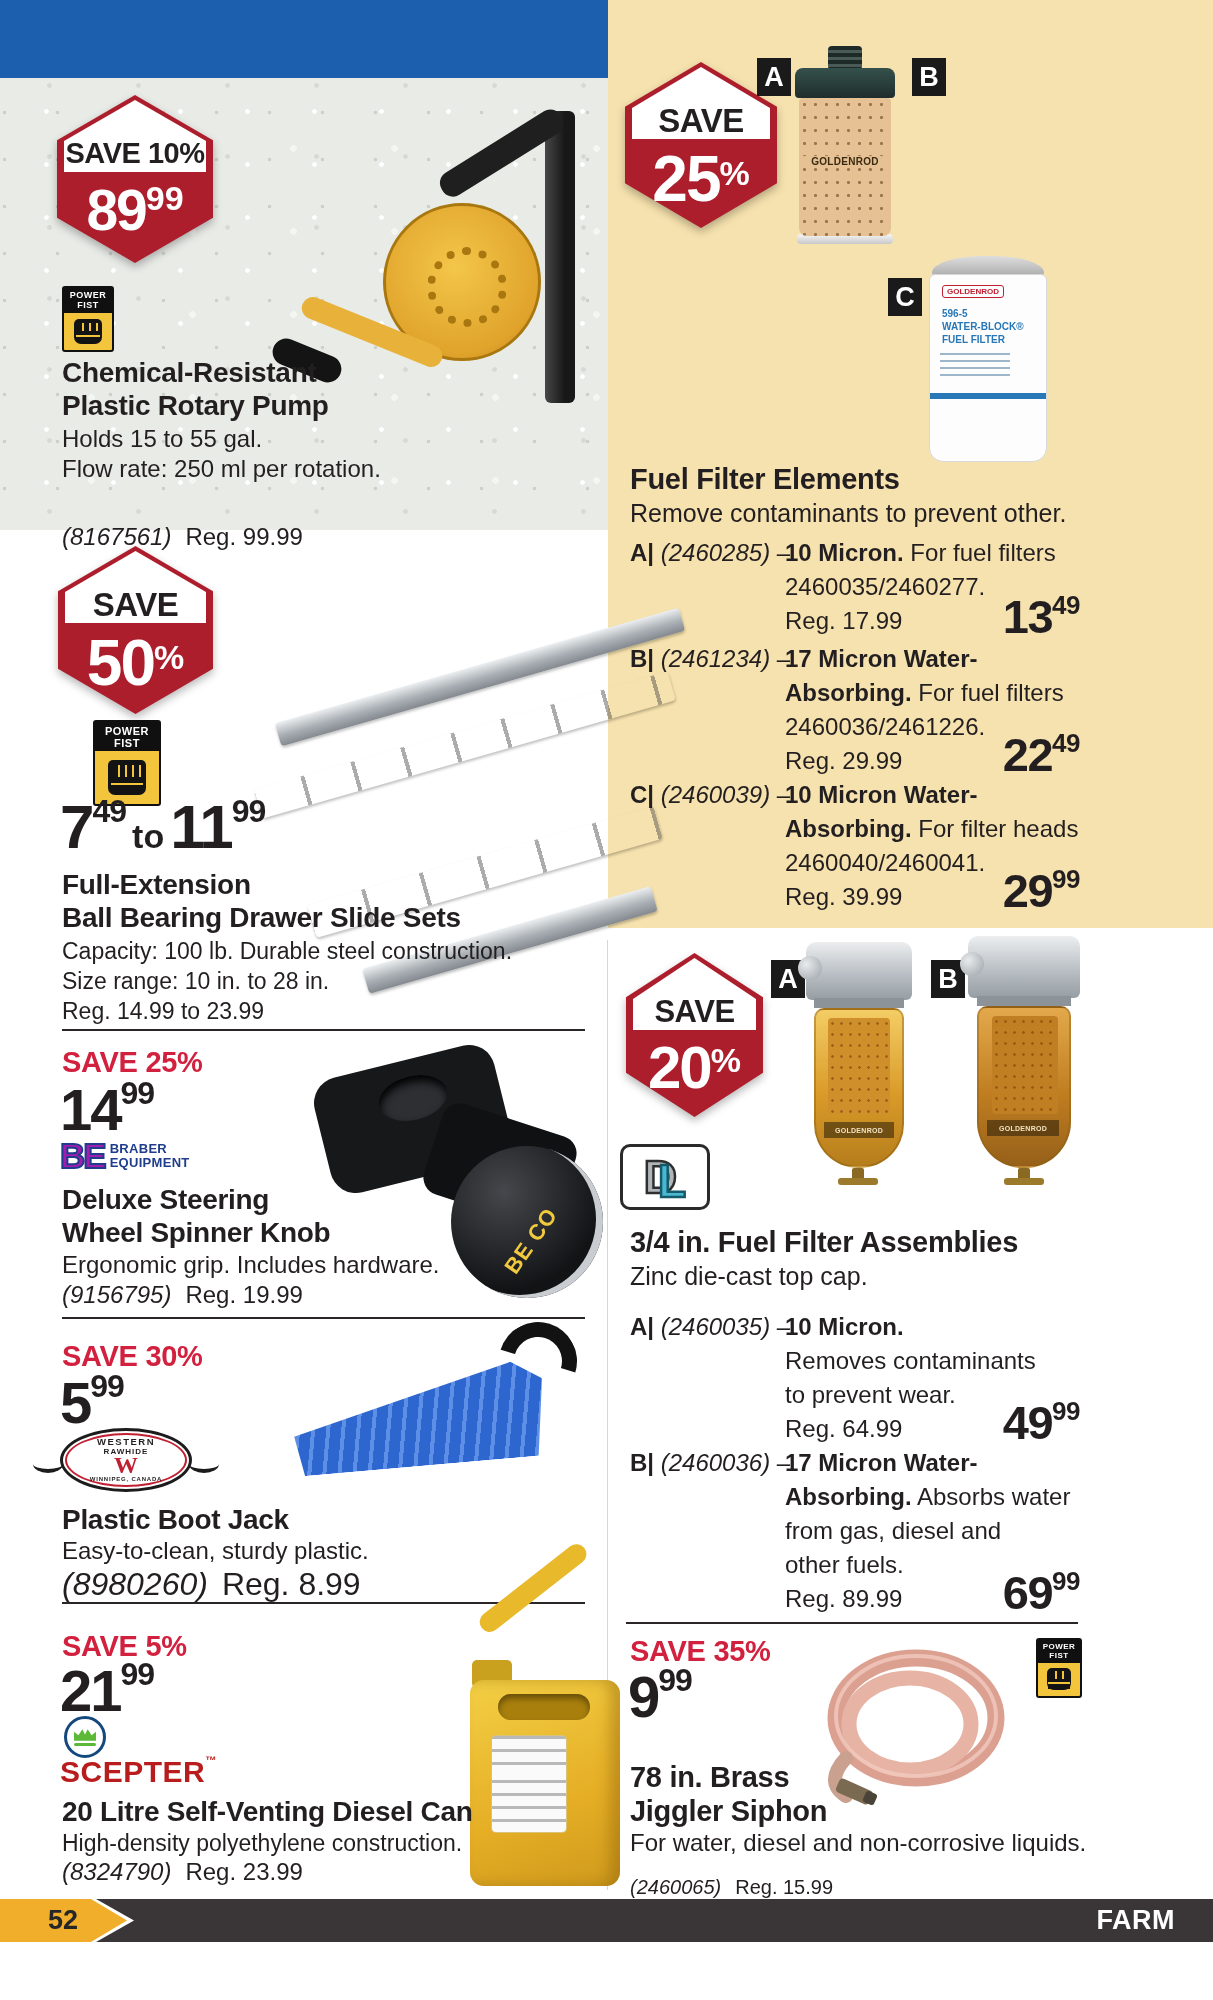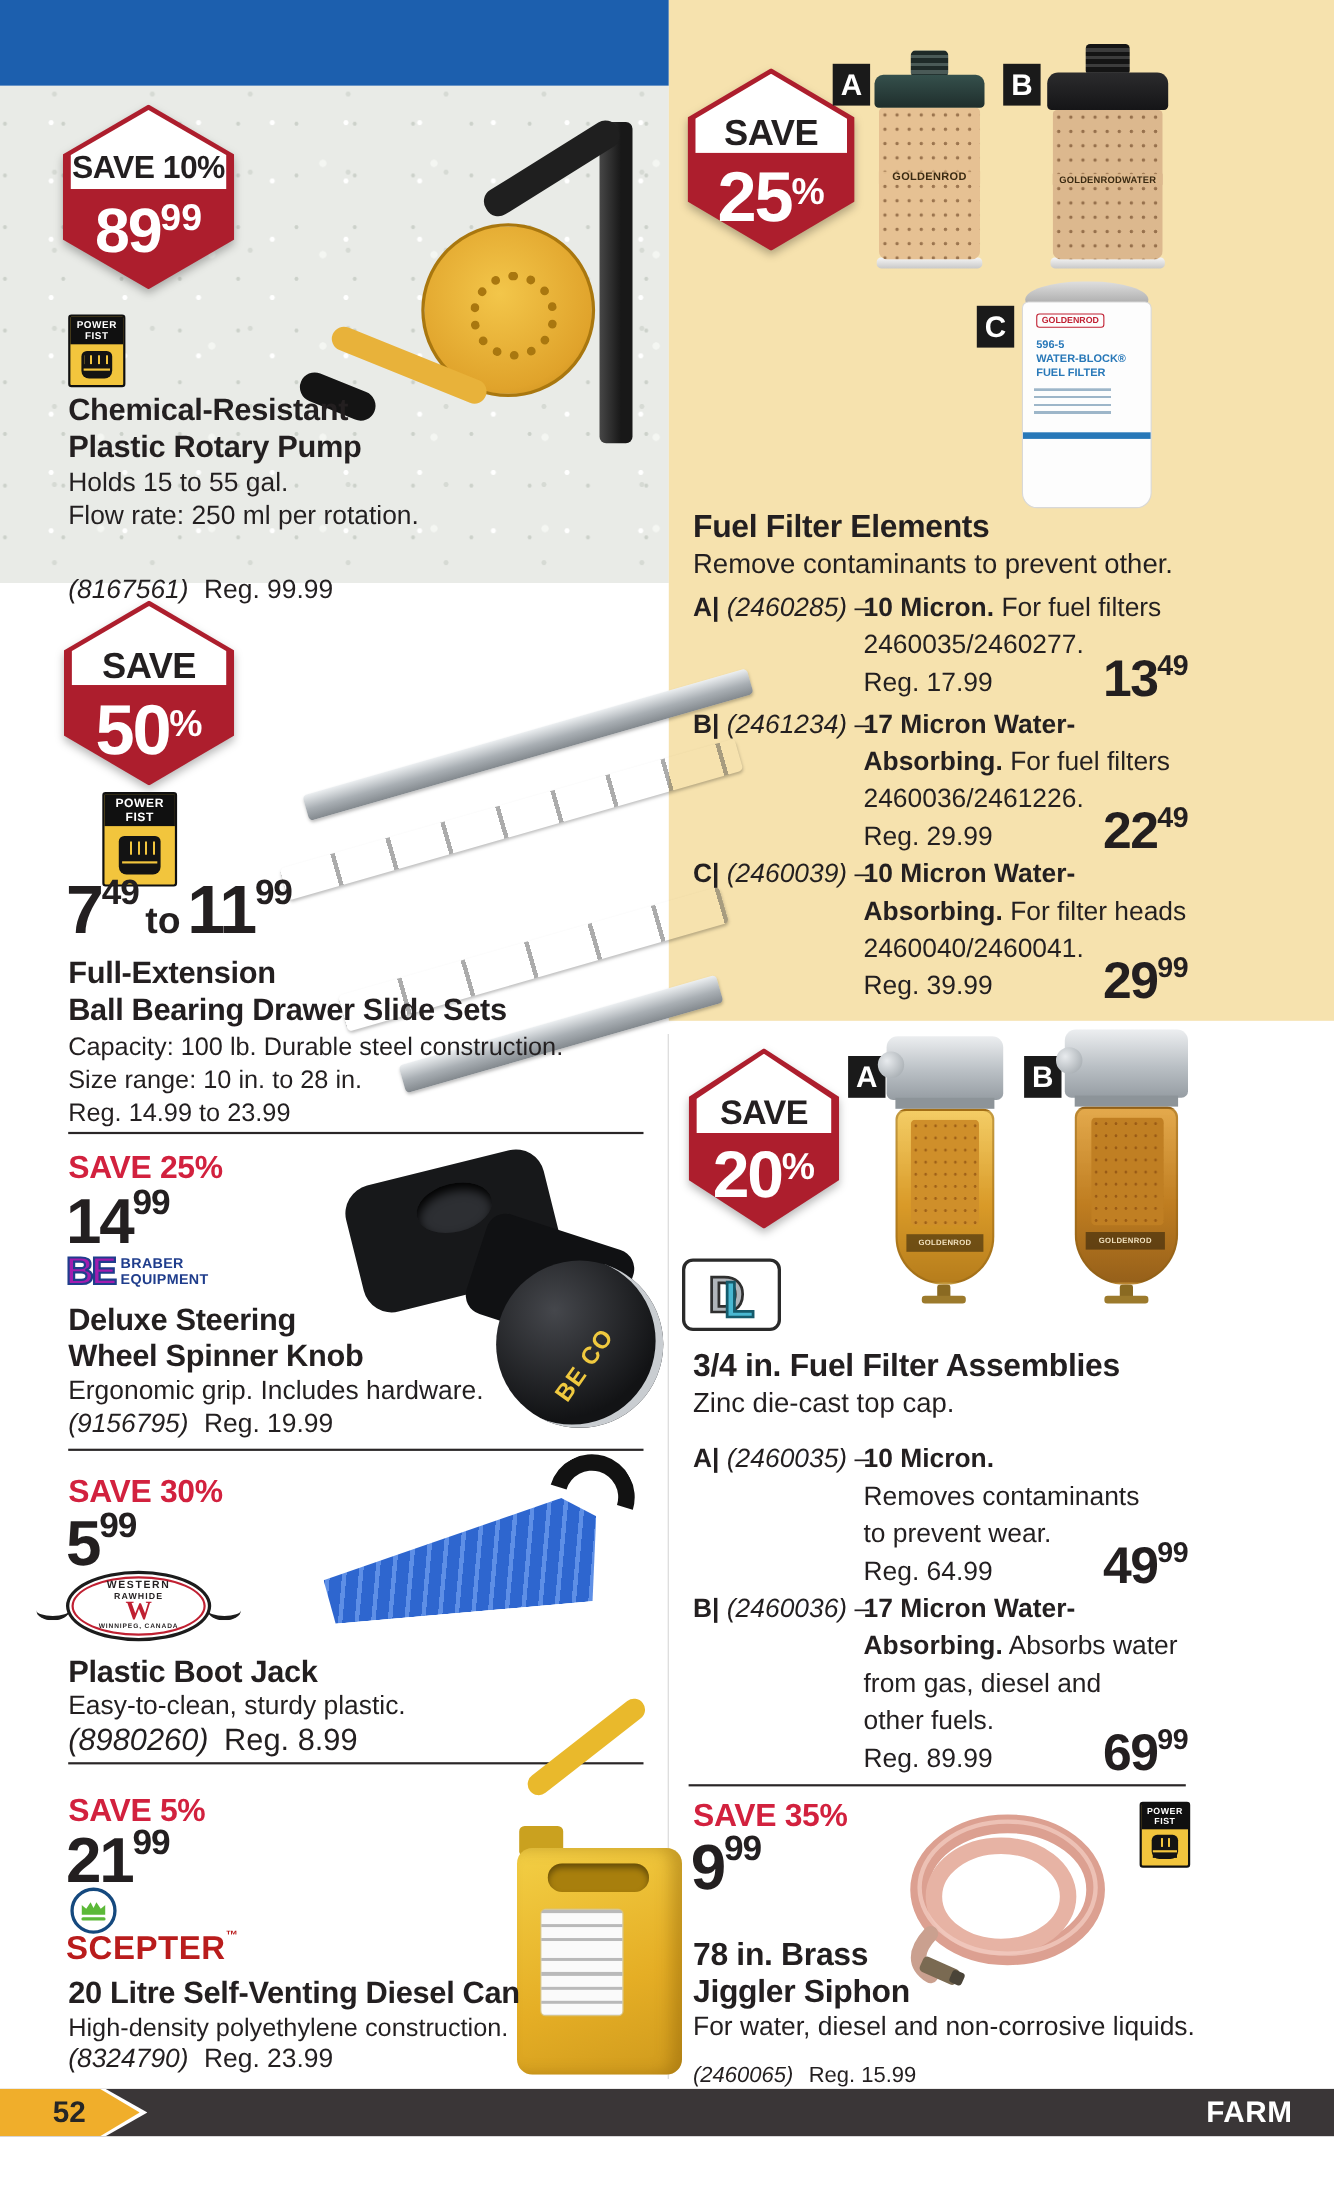--- a/index.html
+++ b/index.html
@@ -231,21 +231,21 @@
   <div class="abs wrlogo" style="left:60px;top:1428px;width:132px;height:64px;">
     <div class="ring"></div>
     <div class="l1">WESTERN</div>
     <div class="l2">RAWHIDE</div>
     <div class="lw">W</div>
     <div class="l3">WINNIPEG, CANADA</div>
   </div>
 
   <div class="abs ptitle pre" style="left:62px;top:1503px;">Plastic Boot Jack</div>
   <div class="abs pdesc pre" style="left:62px;top:1536px;font-size:24px;">Easy-to-clean, sturdy plastic.</div>
-  <div class="abs psku" style="left:62px;top:1566px;font-size:28px;">
+  <div class="abs psku" style="left:62px;top:1566px;font-size:32px;">
     <i>(8980260)</i><span class="reg">Reg. 8.99</span>
   </div>
 
   <div class="abs hdiv" style="left:62px;top:1602px;width:523px;"></div>
 
   <div class="abs savered" style="left:62px;top:1630px;">SAVE 5%</div>
   <div class="abs bigprice" style="left:60px;top:1658px;font-size:58px;">
     <span>21</span><span class="sup">99</span>
   </div>
 
@@ -282,28 +282,20 @@
   <div class="abs" style="left:795px;top:46px;width:100px;height:212px;">
     <div style="width:34px;height:24px;margin:0 auto;background:repeating-linear-gradient(180deg,#1e2a28 0 4px,#4a5a57 4px 7px);border-radius:4px;"></div>
     <div style="width:100px;height:30px;background:linear-gradient(180deg,#35504c,#1f2e2c);border-radius:8px 8px 4px 4px;margin-top:-2px;"></div>
     <div class="filtbody" style="width:92px;height:138px;margin:0 auto;">
       <div class="filttext" style="top:58px;font-size:10px;letter-spacing:.3px;background:rgba(230,193,147,.92);">GOLDENROD</div>
     </div>
     <div style="width:96px;height:10px;margin:-2px auto 0;background:linear-gradient(180deg,#f6f6f6,#c9c9c9);border-radius:4px;"></div>
   </div>
 
   <div class="abs ltag" style="left:912px;top:58px;">B</div>
-  <div class="abs" style="left:952px;top:40px;width:110px;height:218px;">
-    <div style="width:40px;height:28px;margin:0 auto;background:repeating-linear-gradient(180deg,#141414 0 4px,#3c3c3c 4px 7px);border-radius:4px;"></div>
-    <div style="width:110px;height:34px;background:linear-gradient(180deg,#2b2b2d,#151517);border-radius:10px 10px 4px 4px;margin-top:-2px;"></div>
-    <div class="filtbody" style="width:100px;height:136px;margin:0 auto;background-color:#dcb88e;">
-      <div class="filttext" style="top:58px;font-size:8.5px;letter-spacing:.2px;background:rgba(220,184,142,.92);">GOLDENRODWATER</div>
-    </div>
-    <div style="width:104px;height:10px;margin:-2px auto 0;background:linear-gradient(180deg,#f6f6f6,#c9c9c9);border-radius:4px;"></div>
-  </div>
 
   <div class="abs ltag" style="left:888px;top:278px;">C</div>
   <div class="abs" style="left:928px;top:256px;width:120px;height:212px;">
     <div style="width:112px;height:22px;margin:0 auto;background:linear-gradient(180deg,#dedede,#a8a8a8);border-radius:50% 50% 6px 6px / 80% 80% 6px 6px;"></div>
     <div style="position:relative;width:118px;height:188px;margin:-4px auto 0;background:#fdfdfd;border:1px solid #d8d8d8;border-radius:6px 6px 14px 14px;box-sizing:border-box;">
       <div style="position:absolute;left:12px;top:10px;padding:1px 4px;border:1.5px solid #c02032;color:#c02032;font-weight:800;font-size:8px;border-radius:3px;">GOLDENROD</div>
       <div class="pre" style="position:absolute;left:12px;top:32px;color:#2878b8;font-weight:800;font-size:10px;line-height:13px;">596-5
 WATER-BLOCK®
 FUEL FILTER</div>
       <div style="position:absolute;left:10px;top:78px;width:70px;height:26px;background:repeating-linear-gradient(180deg,#9db6c9 0 2px,transparent 2px 7px);"></div>

